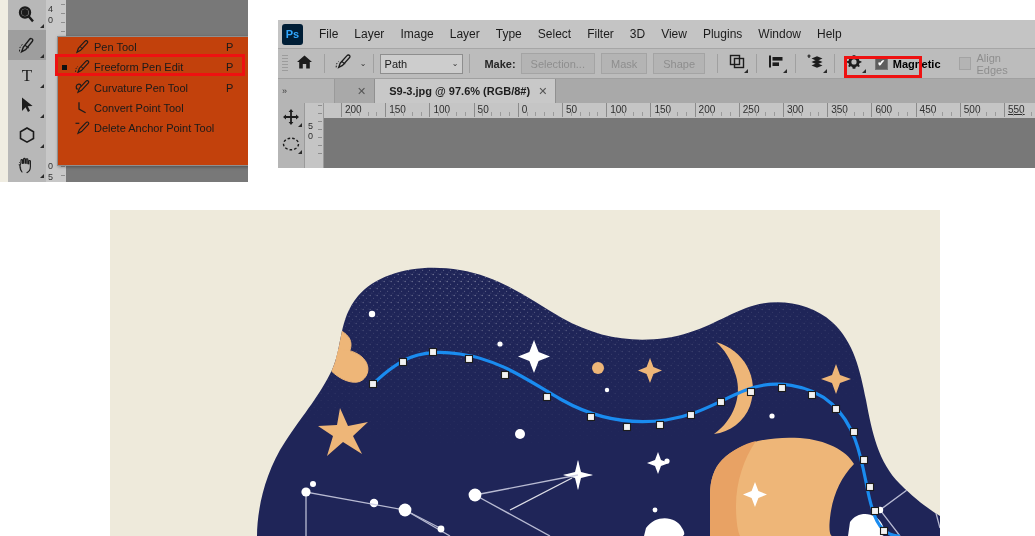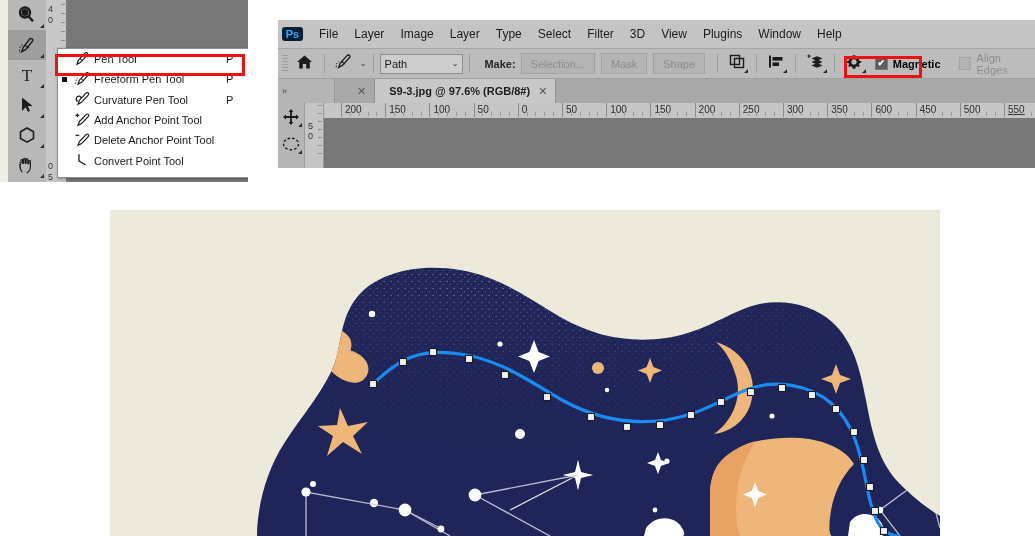--- a/index.html
+++ b/index.html
@@ -50,24 +50,23 @@
   .lp-ruler .rn { position: absolute; left: 2px; }
   .lp-canvasbg {
     position: absolute; left: 66px; top: 0;
     width: 182px; height: 182px;
     background: #787878;
   }
   
   #flyout {
     position: absolute; left: 57px; top: 36px;
     width: 190px; height: 128px;
-    background: #ffffff;
+    background: #c2410c;
     border: 1px solid #8f8f8f;
     box-shadow: 1px 1px 3px rgba(0,0,0,0.35);
-    margin-top: 12px;
   }
   .fo-item {
     position: relative;
     height: 20.3px;
     display: flex; align-items: center;
     font-size: 11px; color: #1a1a1a;
     padding-left: 14px;
   }
   .fo-bullet {
     position: absolute; left: 4px; top: 8px;
@@ -95,21 +94,21 @@
     overflow: hidden;
   }
   #ps-menubar {
     position: relative;
     height: 28px;
     background: #c4c4c4;
     display: flex; align-items: center;
     padding-left: 4px;
   }
   #ps-logo {
-    width: 21px; height: 14px;
+    width: 21px; height: 21px;
     background: #001e36;
     border-radius: 3px;
     color: #31a8ff;
     font-size: 11px; font-weight: bold;
     display: flex; align-items: center; justify-content: center;
     margin-right: 8px;
   }
   .menu-item {
     font-size: 12px; color: #1c1c1c;
     padding: 2px 8px;
@@ -382,64 +381,54 @@
 
       <div class="fo-item">
         <span class="fo-bullet"></span>
         <span class="fo-ico">
           <svg width="18" height="15" viewBox="0 0 18 15" aria-hidden="true">
             <path d="M1.6 13 C1.6 9.8 2.4 8.2 3.9 7.4" fill="none" stroke="#1c1c1c" stroke-width="0.9" stroke-dasharray="1.4 1.4"></path>
             <path d="M5.4 9.2 L4 13.2 L7.6 11.3 L14.4 3.9 C15.1 3 14.6 1.8 13.5 1.6 C12.8 1.5 12.3 1.8 12 2.2 Z" fill="none" stroke="#1c1c1c" stroke-width="1.2"></path>
             <line x1="6.9" y1="7.6" x2="10.1" y2="10" stroke="#1c1c1c" stroke-width="1"></line>
           </svg>
         </span>
-        <span class="fo-label">Freeform Pen Tool</span>
+        <span class="fo-label">Freeform Pen Edit</span>
         <span class="fo-key">P</span>
       </div>
 
       <div class="fo-item">
         <span class="fo-ico">
           <svg width="18" height="15" viewBox="0 0 18 15" aria-hidden="true">
             <path d="M5.4 9.2 L4 13.2 L7.6 11.3 L14.4 3.9 C15.1 3 14.6 1.8 13.5 1.6 C12.8 1.5 12.3 1.8 12 2.2 Z" fill="none" stroke="#1c1c1c" stroke-width="1.2"></path>
             <path d="M3.6 10.4 C1.4 9.2 1.8 5.6 4.6 5.2 C6.6 4.9 7.4 6.4 6.6 7.4" fill="none" stroke="#1c1c1c" stroke-width="1.2"></path>
           </svg>
         </span>
         <span class="fo-label">Curvature Pen Tool</span>
         <span class="fo-key">P</span>
       </div>
 
+
       <div class="fo-item">
         <span class="fo-ico">
           <svg width="18" height="15" viewBox="0 0 18 15" aria-hidden="true">
-            <path d="M5.4 9.6 L4 13.4 L7.6 11.6 L14.4 4.3 C15.1 3.4 14.6 2.2 13.5 2 C12.8 1.9 12.3 2.2 12 2.6 Z" fill="none" stroke="#1c1c1c" stroke-width="1.2"></path>
-            <path d="M3.4 1.4 L3.4 5.2 M1.5 3.3 L5.3 3.3" stroke="#1c1c1c" stroke-width="1.2"></path>
-          </svg>
-        </span>
-        <span class="fo-label">Add Anchor Point Tool</span>
+            <path d="M5 2.2 L5 9 L11.6 12.8" fill="none" stroke="#1c1c1c" stroke-width="1.3"></path>
+          </svg>
+        </span>
+        <span class="fo-label">Convert Point Tool</span>
         <span class="fo-key"></span>
       </div>
 
       <div class="fo-item">
         <span class="fo-ico">
           <svg width="18" height="15" viewBox="0 0 18 15" aria-hidden="true">
             <path d="M5.4 9.6 L4 13.4 L7.6 11.6 L14.4 4.3 C15.1 3.4 14.6 2.2 13.5 2 C12.8 1.9 12.3 2.2 12 2.6 Z" fill="none" stroke="#1c1c1c" stroke-width="1.2"></path>
             <path d="M1.5 3.3 L5.3 3.3" stroke="#1c1c1c" stroke-width="1.2"></path>
           </svg>
         </span>
         <span class="fo-label">Delete Anchor Point Tool</span>
-        <span class="fo-key"></span>
-      </div>
-
-      <div class="fo-item">
-        <span class="fo-ico">
-          <svg width="18" height="15" viewBox="0 0 18 15" aria-hidden="true">
-            <path d="M5 2.2 L5 9 L11.6 12.8" fill="none" stroke="#1c1c1c" stroke-width="1.3"></path>
-          </svg>
-        </span>
-        <span class="fo-label">Convert Point Tool</span>
         <span class="fo-key"></span>
       </div>
     </div>
 
     <div id="hl-freeform"></div>
   </div>
 
   <div id="ps-panel">
 
     <div id="ps-menubar">

